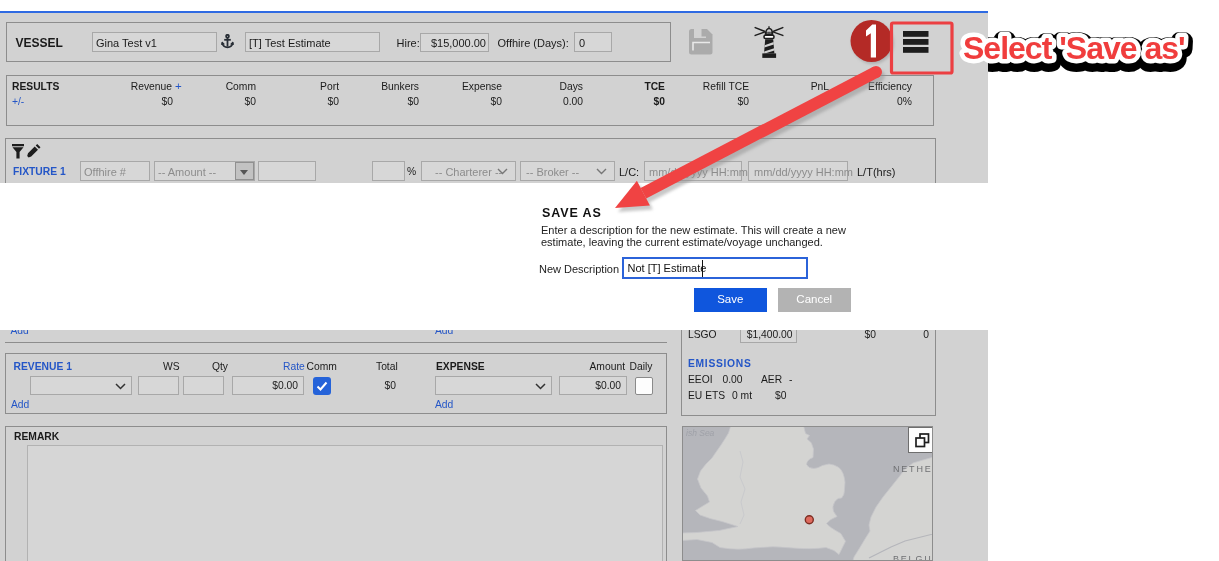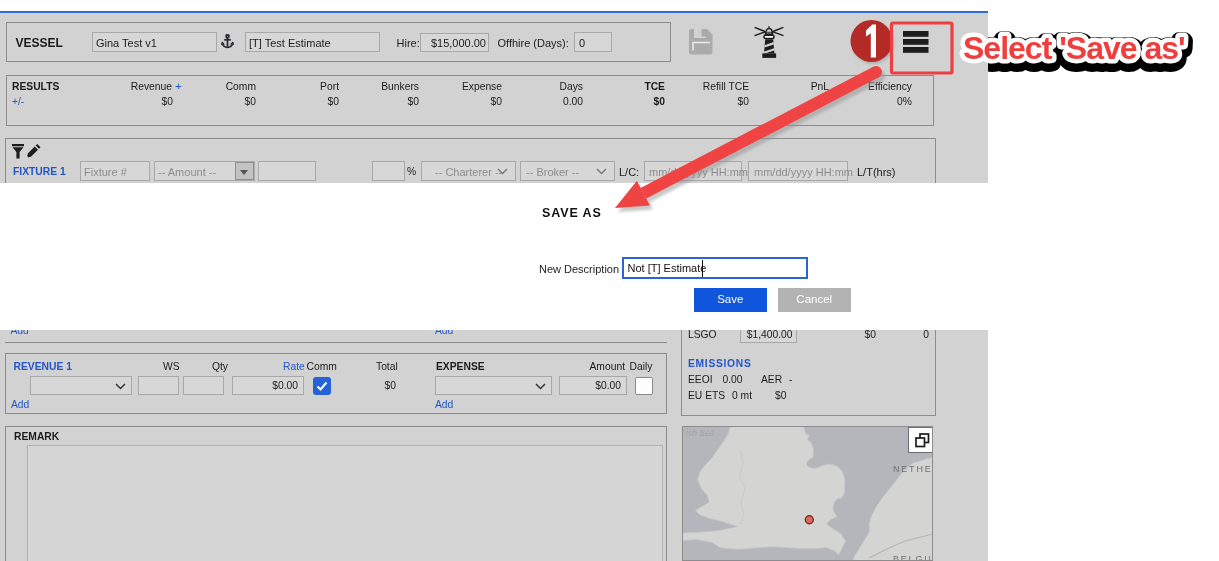--- a/index.html
+++ b/index.html
@@ -112,21 +112,21 @@
   <div class="abs" style="left:11.5px; top:143.5px;">
     <svg width="29" height="15" viewBox="0 0 29 15">
       <path d="M0 0 H12 V2.2 H0 Z M0.5 3.2 H11.5 L7.6 8 V14.5 H4.4 V8 Z" fill="#1d1d1d"></path>
       <g transform="translate(15,0)">
         <path d="M10.2 0 L13.5 3.3 L12 4.8 L8.7 1.5 Z M7.7 2.5 L11 5.8 L4.2 12.6 L1.6 13.4 L0.2 12 L1 9.2 Z" fill="#1d1d1d"></path>
       </g>
     </svg>
   </div>
   <div class="abs lbl blue bold" style="left:13px; top:165.5px;">FIXTURE 1</div>
   <div class="abs inp" style="left:80px; top:161px; width:70px; height:20px;"></div>
-  <div class="abs vlbl gray" style="left:84px; top:165.5px;">Fixture #</div>
+  <div class="abs vlbl gray" style="left:84px; top:165.5px;">Offhire #</div>
   <div class="abs inp" style="left:153.5px; top:161px; width:101px; height:20px;"></div>
   <div class="abs vlbl gray" style="left:158px; top:165.5px;">-- Amount --</div>
   <div class="abs" style="left:235px; top:162px; width:18.5px; height:18px; background:#c2c2c2; border:1px solid #909090;"></div>
   <div class="abs" style="left:240px; top:169.5px; width:0; height:0; border-left:4.5px solid transparent; border-right:4.5px solid transparent; border-top:5px solid #555;"></div>
   <div class="abs inp" style="left:258px; top:161px; width:58px; height:20px;"></div>
   <div class="abs lbl" style="left:319px; top:172px;margin-top:32px;">mt&nbsp;&nbsp;Comm</div>
   <div class="abs inp" style="left:371.5px; top:161px; width:33px; height:20px;"></div>
   <div class="abs lbl" style="left:407px; top:166px;">%</div>
   <div class="abs inp" style="left:421px; top:161px; width:95px; height:20px;"></div>
   <div class="abs vlbl gray" style="left:435px; top:165.5px;">-- Charterer --</div>
@@ -230,20 +230,21 @@
       <circle cx="126.3" cy="92.7" r="4" fill="#de6a5e" stroke="#7c2d22" stroke-width="1.4"></circle>
 
       <rect x="225.5" y="0.5" width="26" height="25" fill="#fdfdfd" stroke="#6e6e6e" stroke-width="1"></rect>
       <rect x="237" y="7" width="8.5" height="8.5" fill="#fdfdfd" stroke="#1d1d1d" stroke-width="1.7"></rect>
       <rect x="233" y="11" width="8.5" height="8.5" fill="#fdfdfd" stroke="#1d1d1d" stroke-width="1.7"></rect>
     </svg>
   </div>
 
   <div class="abs white-band"></div>
   <div class="abs dlg bold" style="left:542px; top:207px; font-size:12.5px; color:#111; letter-spacing:0.9px; line-height:13px;">SAVE AS</div>
+  <div class="abs dlg" style="left:541px; top:223.5px; font-size:11px; color:#222; line-height:12.2px;">Enter a description for the new estimate. This will create a new<br>estimate, leaving the current estimate/voyage unchanged.</div>
   <div class="abs dlg" style="left:539px; top:262.5px; font-size:11px; color:#222;">New Description</div>
   <div class="abs dlg" style="left:622px; top:257px; width:186px; height:22px; background:#fff; border:2px solid #2b63d9;"></div>
   <div class="abs dlg" style="left:627.5px; top:262px; font-size:11px; color:#111;">Not [T] Estimate</div>
   <div class="abs dlg" style="left:702px; top:260px; width:1px; height:16.5px; background:#111;"></div>
   <div class="abs dlg" style="left:693.5px; top:288px; width:73.5px; height:23.5px; background:#0f56dd; color:#fff; font-size:11.5px; text-align:center; line-height:23.5px;">Save</div>
   <div class="abs dlg" style="left:777.5px; top:288px; width:73.5px; height:23.5px; background:#b3b3b3; color:#fff; font-size:11.5px; text-align:center; line-height:23.5px;">Cancel</div>
 
   <svg class="abs" style="left:0; top:0; z-index:9;" width="1219" height="561" viewBox="0 0 1219 561">
     <defs>
       <filter id="blur1" x="-30%" y="-30%" width="160%" height="160%">

